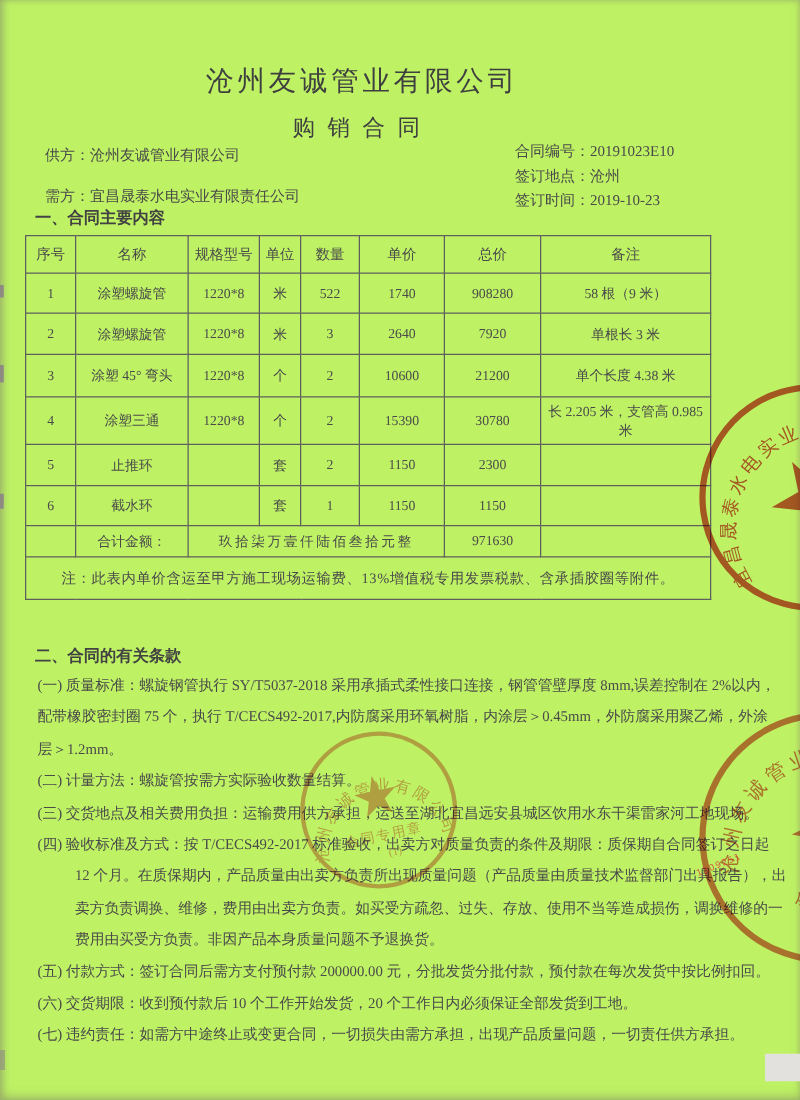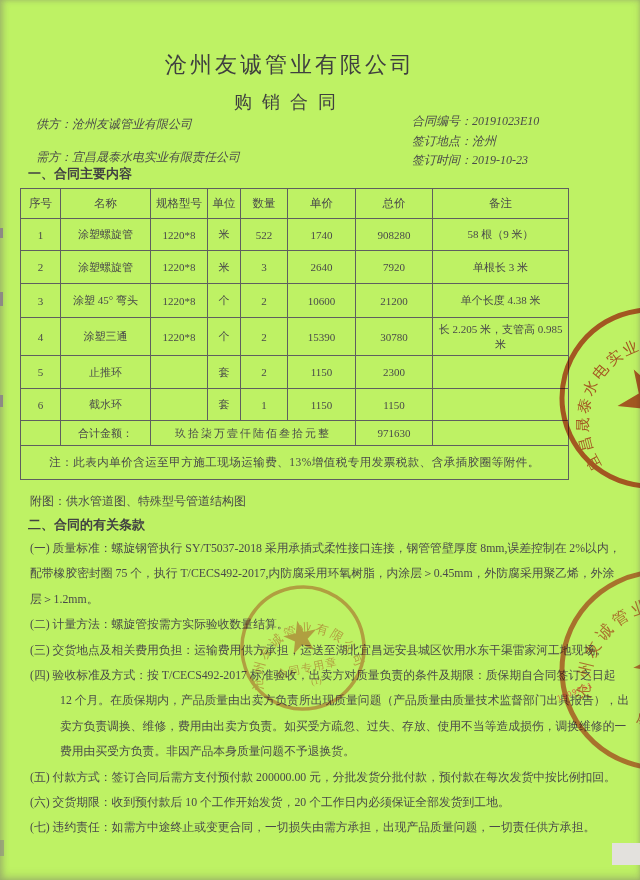--- a/index.html
+++ b/index.html
@@ -6,21 +6,21 @@
   .page{
     position:relative;width:640px;height:880px;overflow:hidden;
     background:#bef264;
     box-shadow:inset 3px 0 6px rgba(120,115,108,.35), inset 0 -4px 8px rgba(120,115,108,.25), inset -1px 0 3px rgba(120,115,108,.15);
     font-family:"Liberation Serif","DejaVu Serif",serif;
     color:#474747;
   }
   .abs{position:absolute;}
   .doc-title{left:0;right:60px;top:50px;text-align:center;font-size:22px;letter-spacing:3px;color:#3f3f3f;}
   .doc-subtitle{left:0;right:60px;top:90px;text-align:center;font-size:18px;letter-spacing:10px;color:#3f3f3f;}
-  .meta{font-size:12px;color:#4a4a4a;font-style:italic;}
+  .meta{font-size:12px;color:#4a4a4a;}
   .meta-supplier{left:36px;top:116px;}
   .meta-buyer{left:36px;top:149px;}
   .meta-right{left:412px;top:112px;line-height:19.5px;}
   .sec-title{left:28px;font-size:13px;font-weight:bold;color:#424242;}
   .sec1{top:165px;}
   .sec2{top:516px;font-family:Liberation Mono, monospace;}
   table.items{
     position:absolute;left:20px;top:188px;width:548px;
     border-collapse:collapse;table-layout:fixed;
     font-size:11px;color:#4a4a4a;
@@ -160,21 +160,20 @@
       <td class="amount-cn" colspan="4">玖拾柒万壹仟陆佰叁拾元整</td>
       <td>971630</td>
       <td></td>
     </tr>
     <tr class="h-note">
       <td class="note-cell" colspan="8">注：此表内单价含运至甲方施工现场运输费、13%增值税专用发票税款、含承插胶圈等附件。</td>
     </tr>
   </tbody>
     </table>
 
-  <div class="abs attachment">附图：供水管道图、特殊型号管道结构图</div>
   <div class="abs sec-title sec2">二、合同的有关条款</div>
 
   <div class="abs clauses">
     <div class="ln">(一) 质量标准：螺旋钢管执行 SY/T5037-2018 采用承插式柔性接口连接，钢管管壁厚度 8mm,误差控制在 2%以内，</div>
     <div class="ln">配带橡胶密封圈 75 个，执行 T/CECS492-2017,内防腐采用环氧树脂，内涂层＞0.45mm，外防腐采用聚乙烯，外涂</div>
     <div class="ln">层＞1.2mm。</div>
     <div class="ln">(二) 计量方法：螺旋管按需方实际验收数量结算。</div>
     <div class="ln">(三) 交货地点及相关费用负担：运输费用供方承担，运送至湖北宜昌远安县城区饮用水东干渠雷家河工地现场。</div>
     <div class="ln">(四) 验收标准及方式：按 T/CECS492-2017 标准验收，出卖方对质量负责的条件及期限：质保期自合同签订之日起</div>
     <div class="ln ind">12 个月。在质保期内，产品质量由出卖方负责所出现质量问题（产品质量由质量技术监督部门出具报告），出</div>

